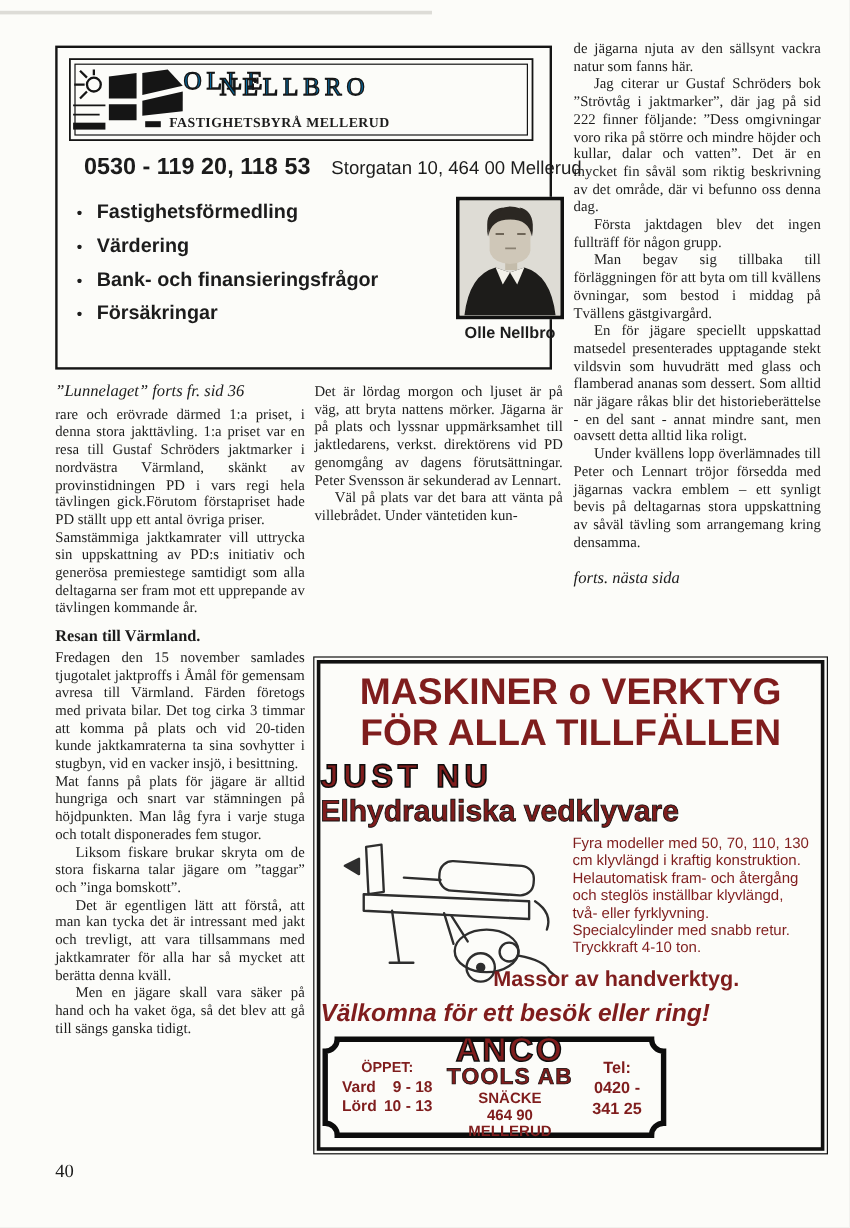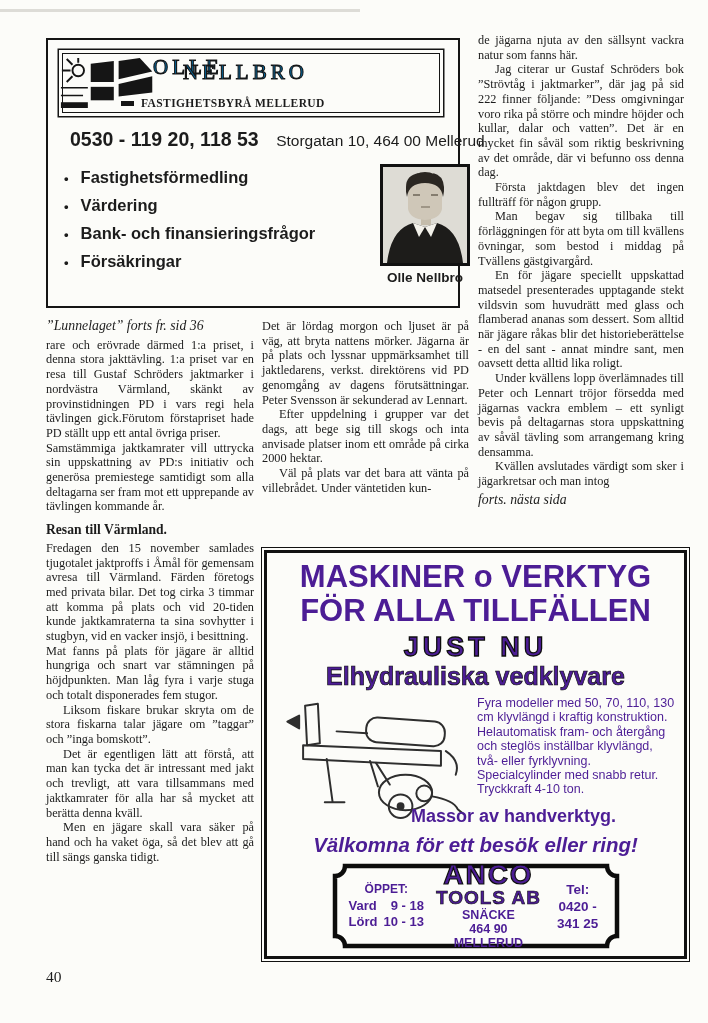--- a/index.html
+++ b/index.html
@@ -38,26 +38,26 @@
   
   .col{position:absolute;text-align:justify;font-size:12.3px;line-height:14.7px;}
   .col p{margin:0;}
   .col p.ind{text-indent:17px;}
   .col1{left:46px;top:319px;width:208px;}
   .col2{left:262px;top:319px;width:207px;}
   .col3{left:478px;top:33px;width:206px;}
   .col-header{font-style:italic;font-size:13.8px;margin-bottom:4px;text-align:left;}
   .col h3{font-size:13.6px;margin:9px 0 3px;text-align:left;}
   .col2 h3{margin-top:0;}
-  .continuation{font-style:italic;font-size:13.8px;margin-top:4px;text-align:left;}
+  .continuation{font-style:italic;font-size:13.8px;margin-top:16px;text-align:left;}
 
   
   .anco-ad{position:absolute;left:261px;top:547px;width:427px;height:413px;border:1.5px solid #111;}
   .anco-inner{position:absolute;inset:2px;border:3.5px solid #111;display:flex;flex-direction:column;
-            align-items:center;font-family:"Liberation Sans",sans-serif;color:#4c1d95;}
+            font-family:"Liberation Sans",sans-serif;color:#7f1d1d;}
   .anco-h1{font-weight:bold;font-size:31px;line-height:32px;letter-spacing:0px;margin-top:2px;text-align:center;}
   .anco-h1:first-child{margin-top:8px;}
   .justnu{font-weight:bold;font-size:27px;line-height:30px;letter-spacing:4px;margin-top:5px;
             -webkit-text-stroke:1.3px #0d0d0d;}
   .anco-h2{font-weight:bold;font-size:25px;line-height:27px;margin-top:1px;-webkit-text-stroke:0.7px #0d0d0d;}
   .ad-row{display:flex;width:100%;padding:2px 8px 0 6px;box-sizing:border-box;align-items:flex-start;}
   .splitter{width:202px;height:128px;flex:0 0 auto;}
   .ad-body{margin:4px 0 0 2px;width:200px;font-size:12.5px;line-height:14.4px;text-align:left;}
   .tag1{font-weight:bold;font-size:18px;line-height:20px;margin-top:-14px;align-self:center;
         transform:translateX(38px);}
@@ -157,32 +157,30 @@
     <h3>Resan till Värmland.</h3>
     <p>Fredagen den 15 november samlades tjugotalet jaktproffs i Åmål för gemensam avresa till Värmland. Färden företogs med privata bilar. Det tog cirka 3 timmar att komma på plats och vid 20-tiden kunde jaktkamraterna ta sina sovhytter i stugbyn, vid en vacker insjö, i besittning.</p>
     <p>Mat fanns på plats för jägare är alltid hungriga och snart var stämningen på höjdpunkten. Man låg fyra i varje stuga och totalt disponerades fem stugor.</p>
     <p class="ind">Liksom fiskare brukar skryta om de stora fiskarna talar jägare om ”taggar” och ”inga bomskott”.</p>
     <p class="ind">Det är egentligen lätt att förstå, att man kan tycka det är intressant med jakt och trevligt, att vara tillsammans med jaktkamrater för alla har så mycket att berätta denna kväll.</p>
     <p class="ind">Men en jägare skall vara säker på hand och ha vaket öga, så det blev att gå till sängs ganska tidigt.</p>
   </section>
 
   <section class="col col2">
     <p>Det är lördag morgon och ljuset är på väg, att bryta nattens mörker. Jägarna är på plats och lyssnar uppmärksamhet till jaktledarens, verkst. direktörens vid PD genomgång av dagens förutsättningar. Peter Svensson är sekunderad av Lennart.</p>
-    <p class="ind">Efter uppdelning i grupper var det dags, att bege sig till skogs och inta anvisade platser inom ett område på cirka 2000 hektar.</p>
     <p class="ind">Väl på plats var det bara att vänta på villebrådet. Under väntetiden kun-</p>
   </section>
 
   <section class="col col3">
     <p>de jägarna njuta av den sällsynt vackra natur som fanns här.</p>
     <p class="ind">Jag citerar ur Gustaf Schröders bok ”Strövtåg i jaktmarker”, där jag på sid 222 finner följande: ”Dess omgivningar voro rika på större och mindre höjder och kullar, dalar och vatten”. Det är en mycket fin såväl som riktig beskrivning av det område, där vi befunno oss denna dag.</p>
     <p class="ind">Första jaktdagen blev det ingen fullträff för någon grupp.</p>
     <p class="ind">Man begav sig tillbaka till förläggningen för att byta om till kvällens övningar, som bestod i middag på Tvällens gästgivargård.</p>
     <p class="ind">En för jägare speciellt uppskattad matsedel presenterades upptagande stekt vildsvin som huvudrätt med glass och flamberad ananas som dessert. Som alltid när jägare råkas blir det historieberättelse - en del sant - annat mindre sant, men oavsett detta alltid lika roligt.</p>
     <p class="ind">Under kvällens lopp överlämnades till Peter och Lennart tröjor försedda med jägarnas vackra emblem – ett synligt bevis på deltagarnas stora uppskattning av såväl tävling som arrangemang kring densamma.</p>
-    <p class="ind">Kvällen avslutades värdigt som sker i jägarkretsar och man intog</p>
     <div class="continuation">forts. nästa sida</div>
   </section>
 
   <section class="anco-ad">
     <div class="anco-inner">
       <div class="anco-h1">MASKINER o VERKTYG</div>
       <div class="anco-h1">FÖR ALLA TILLFÄLLEN</div>
       <div class="justnu">JUST NU</div>
       <div class="anco-h2">Elhydrauliska vedklyvare</div>
 

